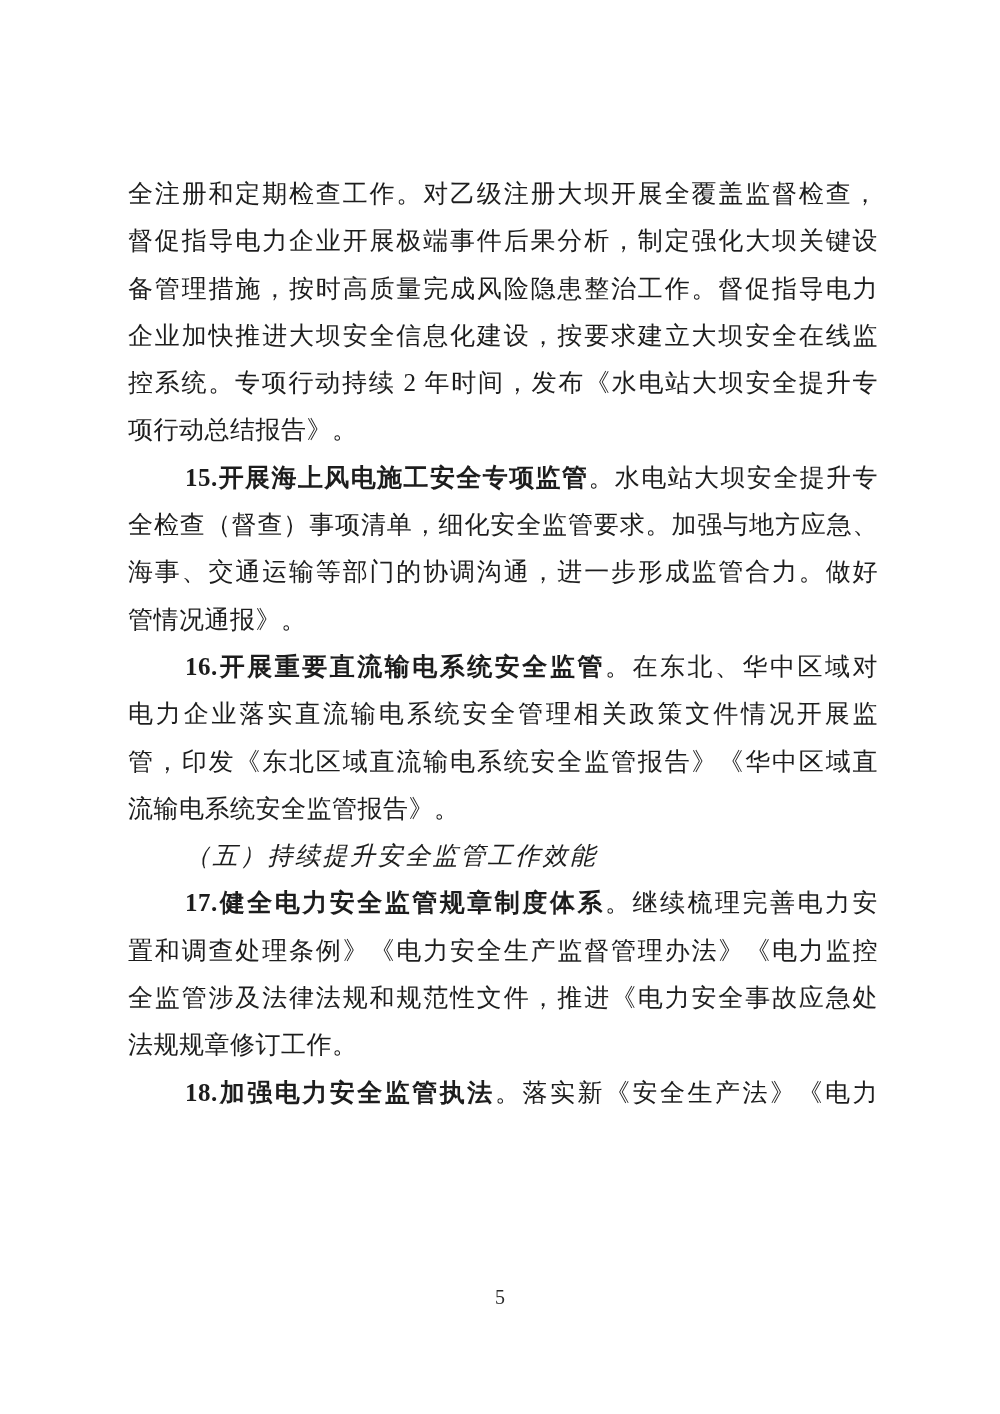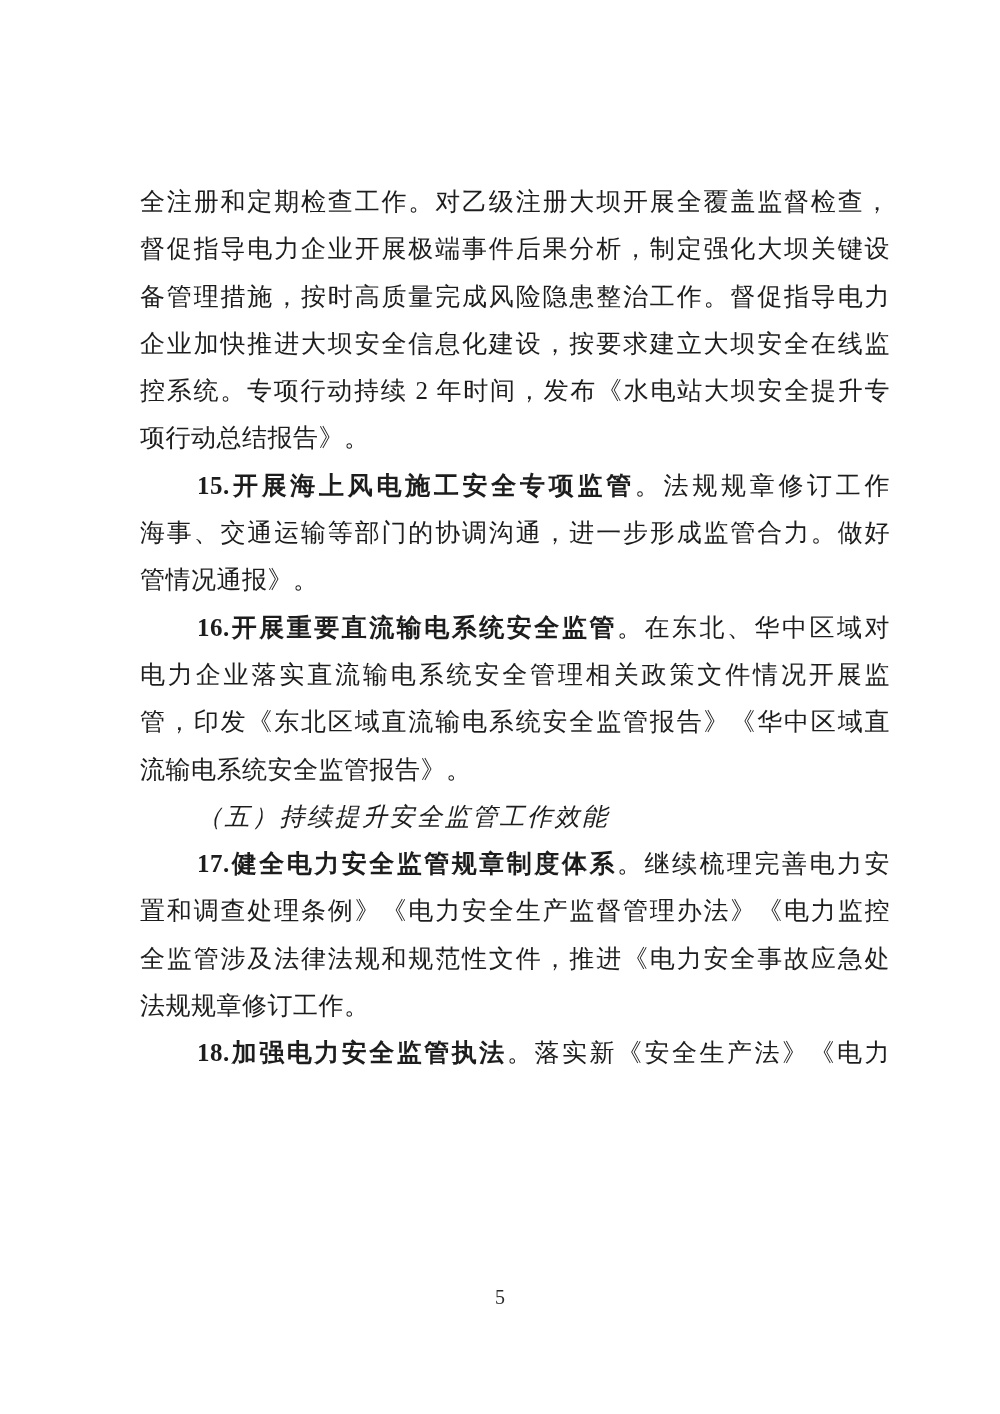--- a/index.html
+++ b/index.html
@@ -12,23 +12,22 @@
     width: 1000px;
     height: 1414px;
     background: #ffffff;
     overflow: hidden;
     font-family: "Liberation Serif", "DejaVu Serif", serif;
     color: #1d1d1d;
   }
   .text-block {
     position: absolute;
     left: 128px;
-    top: 178px;
+    top: 170px;
     width: 750px;
-    margin-left: 12px;
   }
   .line {
     font-size: 25px;
     line-height: 47.3px;
     height: 47.3px;
     text-align: left;
     letter-spacing: 0.5px;
     white-space: normal;
   }
   .line.justify {
@@ -63,21 +62,22 @@
 <body>
 
 <div class="page">
   <main class="text-block" id="text-block">
       <div class="line justify"><span class="seg-regular">全注册和定期检查工作。对乙级注册大坝开展全覆盖监督检查，</span></div>
       <div class="line justify"><span class="seg-regular">督促指导电力企业开展极端事件后果分析，制定强化大坝关键设</span></div>
       <div class="line justify"><span class="seg-regular">备管理措施，按时高质量完成风险隐患整治工作。督促指导电力</span></div>
       <div class="line justify"><span class="seg-regular">企业加快推进大坝安全信息化建设，按要求建立大坝安全在线监</span></div>
       <div class="line justify"><span class="seg-regular">控系统。专项行动持续 2 年时间，发布《水电站大坝安全提升专</span></div>
       <div class="line"><span class="seg-regular">项行动总结报告》。</span></div>
-      <div class="line justify indent"><span class="seg-bold">15.开展海上风电施工安全专项监管</span><span class="seg-regular">。法规规章修订工作</span></div>
+      <div class="line justify indent"><span class="seg-bold">15.开展海上风电施工安全专项监管</span><span class="seg-regular">。水电站大坝安全提升专</span></div>
+      <div class="line justify"><span class="seg-regular">全检查（督查）事项清单，细化安全监管要求。加强与地方应急、</span></div>
       <div class="line justify"><span class="seg-regular">海事、交通运输等部门的协调沟通，进一步形成监管合力。做好</span></div>
       <div class="line"><span class="seg-regular">管情况通报》。</span></div>
       <div class="line justify indent"><span class="seg-bold">16.开展重要直流输电系统安全监管</span><span class="seg-regular">。在东北、华中区域对</span></div>
       <div class="line justify"><span class="seg-regular">电力企业落实直流输电系统安全管理相关政策文件情况开展监</span></div>
       <div class="line justify"><span class="seg-regular">管，印发《东北区域直流输电系统安全监管报告》《华中区域直</span></div>
       <div class="line"><span class="seg-regular">流输电系统安全监管报告》。</span></div>
       <div class="line indent"><span class="seg-kaiti">（五）持续提升安全监管工作效能</span></div>
       <div class="line justify indent"><span class="seg-bold">17.健全电力安全监管规章制度体系</span><span class="seg-regular">。继续梳理完善电力安</span></div>
       <div class="line justify"><span class="seg-regular">置和调查处理条例》《电力安全生产监督管理办法》《电力监控</span></div>
       <div class="line justify"><span class="seg-regular">全监管涉及法律法规和规范性文件，推进《电力安全事故应急处</span></div>

